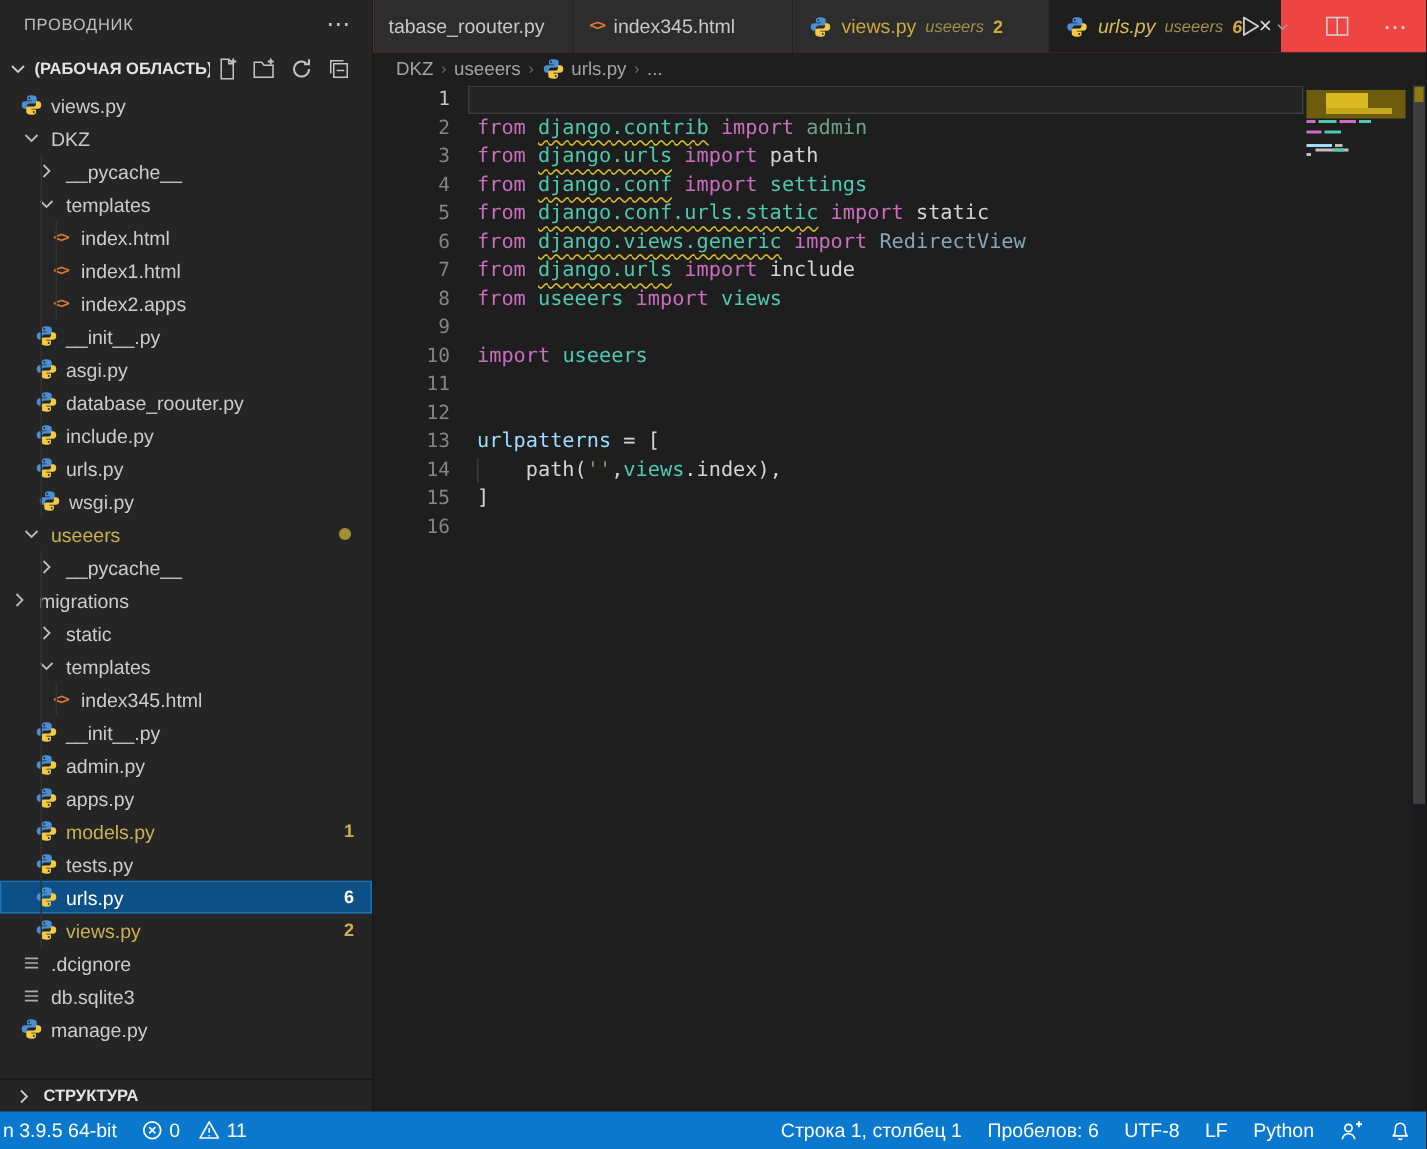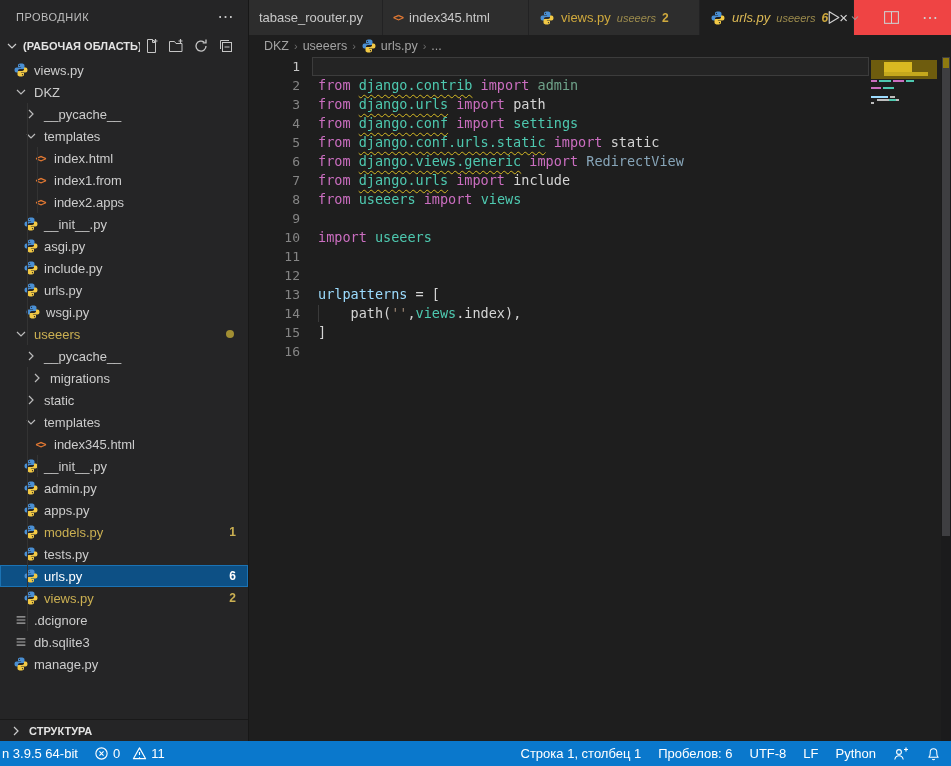--- a/index.html
+++ b/index.html
@@ -179,21 +179,21 @@
         <div class="trow" style="padding-left: 32px;">
           <span class="slot">
             <span class="html-glyph">&lt;&gt;</span>
           </span>
           <span class="lbl">index.html</span>
         </div>
         <div class="trow" style="padding-left: 32px;">
           <span class="slot">
             <span class="html-glyph">&lt;&gt;</span>
           </span>
-          <span class="lbl">index1.from</span>
+          <span class="lbl">index1.html</span>
         </div>
         <div class="trow" style="padding-left: 32px;">
           <span class="slot">
             <span class="html-glyph">&lt;&gt;</span>
           </span>
           <span class="lbl">index2.apps</span>
         </div>
         <div class="trow" style="padding-left: 22px;">
           <span class="slot">
             <span>
@@ -208,20 +208,31 @@
         <div class="trow" style="padding-left: 22px;">
           <span class="slot">
             <span>
               <svg width="16" height="16" viewBox="0 0 32 32">
                 <path fill="#4a8fd3" d="M16 3c-6 0-6 2.6-6 4v3h6.2v1H7c-2.2 0-4 1.6-4 5s1.8 5 4 5h3v-3.5c0-2 1.7-3.5 3.7-3.5h6.6c1.5 0 2.7-1.2 2.7-2.7V7c0-2.7-2.7-4-7-4zm-3 2.3a1.3 1.3 0 1 1 0 2.6 1.3 1.3 0 0 1 0-2.6z"></path>
                 <path fill="#f2c945" d="M16 29c6 0 6-2.6 6-4v-3h-6.2v-1H25c2.2 0 4-1.6 4-5s-1.8-5-4-5h-3v3.5c0 2-1.7 3.5-3.7 3.5h-6.6C10.2 18 9 19.2 9 20.7V25c0 2.7 2.7 4 7 4zm3-2.3a1.3 1.3 0 1 1 0-2.6 1.3 1.3 0 0 1 0 2.6z"></path>
               </svg>
             </span>
           </span>
           <span class="lbl">asgi.py</span>
+        </div>
+        <div class="trow" style="padding-left: 22px;">
+          <span class="slot">
+            <span>
+              <svg width="16" height="16" viewBox="0 0 32 32">
+                <path fill="#4a8fd3" d="M16 3c-6 0-6 2.6-6 4v3h6.2v1H7c-2.2 0-4 1.6-4 5s1.8 5 4 5h3v-3.5c0-2 1.7-3.5 3.7-3.5h6.6c1.5 0 2.7-1.2 2.7-2.7V7c0-2.7-2.7-4-7-4zm-3 2.3a1.3 1.3 0 1 1 0 2.6 1.3 1.3 0 0 1 0-2.6z"></path>
+                <path fill="#f2c945" d="M16 29c6 0 6-2.6 6-4v-3h-6.2v-1H25c2.2 0 4-1.6 4-5s-1.8-5-4-5h-3v3.5c0 2-1.7 3.5-3.7 3.5h-6.6C10.2 18 9 19.2 9 20.7V25c0 2.7 2.7 4 7 4zm3-2.3a1.3 1.3 0 1 1 0-2.6 1.3 1.3 0 0 1 0 2.6z"></path>
+              </svg>
+            </span>
+          </span>
+          <span class="lbl">database_roouter.py</span>
         </div>
         <div class="trow" style="padding-left: 22px;">
           <span class="slot">
             <span>
               <svg width="16" height="16" viewBox="0 0 32 32">
                 <path fill="#4a8fd3" d="M16 3c-6 0-6 2.6-6 4v3h6.2v1H7c-2.2 0-4 1.6-4 5s1.8 5 4 5h3v-3.5c0-2 1.7-3.5 3.7-3.5h6.6c1.5 0 2.7-1.2 2.7-2.7V7c0-2.7-2.7-4-7-4zm-3 2.3a1.3 1.3 0 1 1 0 2.6 1.3 1.3 0 0 1 0-2.6z"></path>
                 <path fill="#f2c945" d="M16 29c6 0 6-2.6 6-4v-3h-6.2v-1H25c2.2 0 4-1.6 4-5s-1.8-5-4-5h-3v3.5c0 2-1.7 3.5-3.7 3.5h-6.6C10.2 18 9 19.2 9 20.7V25c0 2.7 2.7 4 7 4zm3-2.3a1.3 1.3 0 1 1 0-2.6 1.3 1.3 0 0 1 0 2.6z"></path>
               </svg>
             </span>
           </span>
@@ -263,21 +274,21 @@
         <div class="trow" style="padding-left: 22px;">
           <span class="slot">
             <span>
               <svg width="16" height="16" viewBox="0 0 16 16">
                 <path d="M6 4l4 4-4 4" fill="none" stroke="#bbbbbb" stroke-width="1.2"></path>
               </svg>
             </span>
           </span>
           <span class="lbl">__pycache__</span>
         </div>
-        <div class="trow" style="padding-left: 28px;">
+        <div class="trow" style="padding-left: 4px;">
           <span class="slot">
             <span>
               <svg width="16" height="16" viewBox="0 0 16 16">
                 <path d="M6 4l4 4-4 4" fill="none" stroke="#bbbbbb" stroke-width="1.2"></path>
               </svg>
             </span>
           </span>
           <span class="lbl">migrations</span>
         </div>
         <div class="trow" style="padding-left: 22px;">

